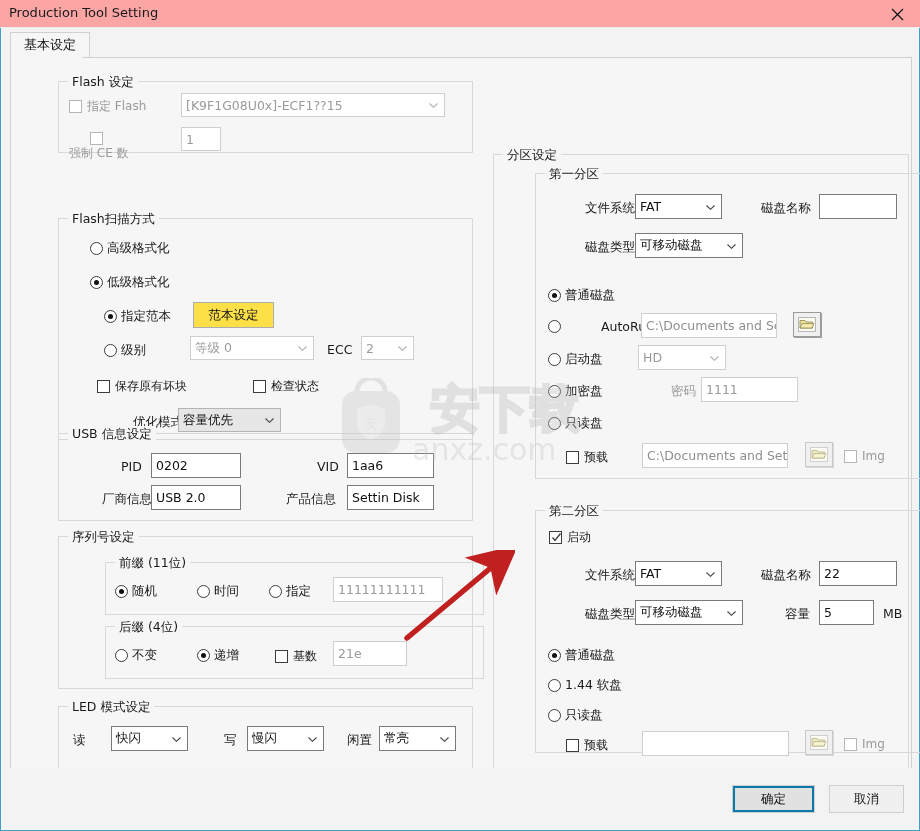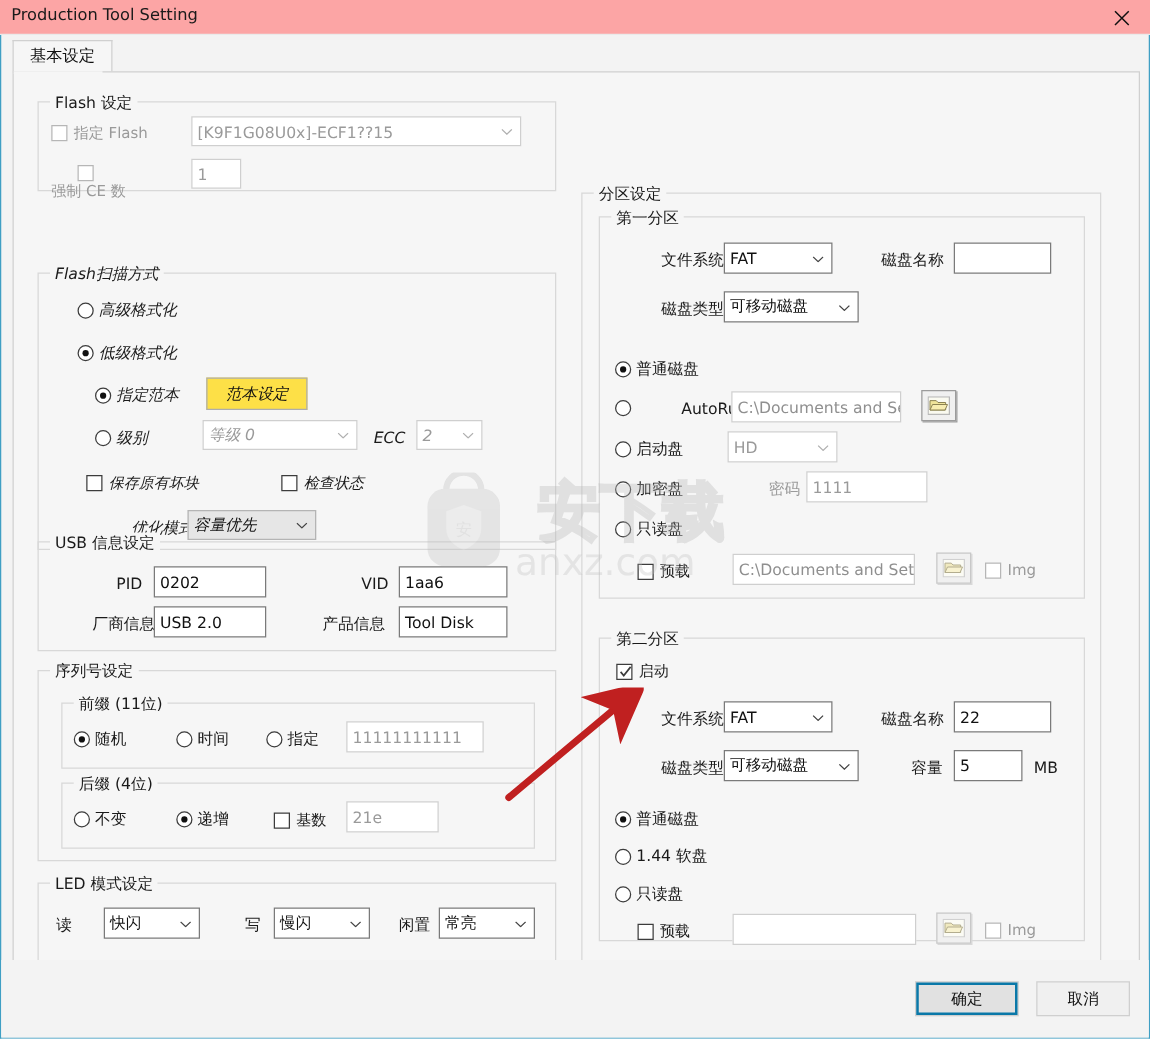--- a/index.html
+++ b/index.html
@@ -65,20 +65,21 @@
   }
   .tabpanel-mask {
     position: absolute; left: 10px; top: 29px;
     width: 71px; height: 2px; background: #f6f6f6;
   }
 
   
   .grp {
     position: absolute;
     border: 1px solid #d8d8d8;
+    margin-left: 28px;
   }
   .grp > .legend {
     position: absolute; top: -8px; left: 9px;
     background: #f6f6f6;
     padding: 0 4px;
     font-size: 12.5px;
     color: #1a1a1a;
     white-space: nowrap;
   }
 
@@ -261,21 +262,21 @@
 
     <div class="cb dis" style="left:10px; top:50px;flex-direction:column;">
       <span class="box"></span>
       <span>强制 CE 数</span>
     </div>
     <div class="tf dis" style="left:122px; top:45px; width:40px; height:24px;">
       <span>1</span>
     </div>
   </div>
 
-  <div class="grp" style="left:29px; top:190px; width:415px; height:222px;font-style:italic;">
+  <div class="grp" style="left:29px; top:190px; width:415px; height:222px;">
     <span class="legend">Flash扫描方式</span>
 
     <div class="rb" style="left:31px; top:21px;">
       <span class="circ"></span>
       <span>高级格式化</span>
     </div>
 
     <div class="rb on" style="left:31px; top:55px;">
       <span class="circ"></span>
       <span>低级格式化</span>
@@ -336,21 +337,21 @@
     <div class="tf" style="left:288px; top:19px; width:87px; height:25px;">
       <span>1aa6</span>
     </div>
 
     <div class="lbl" style="left:43px; top:58px;">厂商信息</div>
     <div class="tf" style="left:92px; top:51px; width:90px; height:25px;">
       <span>USB 2.0</span>
     </div>
     <div class="lbl" style="left:227px; top:58px;">产品信息</div>
     <div class="tf" style="left:288px; top:51px; width:87px; height:25px;">
-      <span>Tool Disk</span>
+      <span>Settin Disk</span>
     </div>
   </div>
 
   <div class="grp" style="left:29px; top:508px; width:415px; height:153px;">
     <span class="legend">序列号设定</span>
 
     <div class="grp" style="left:18px; top:25px; width:379px; height:53px;">
       <span class="legend">前缀 (11位)</span>
       <div class="rb on" style="left:9px; top:20px;">
         <span class="circ"></span>

